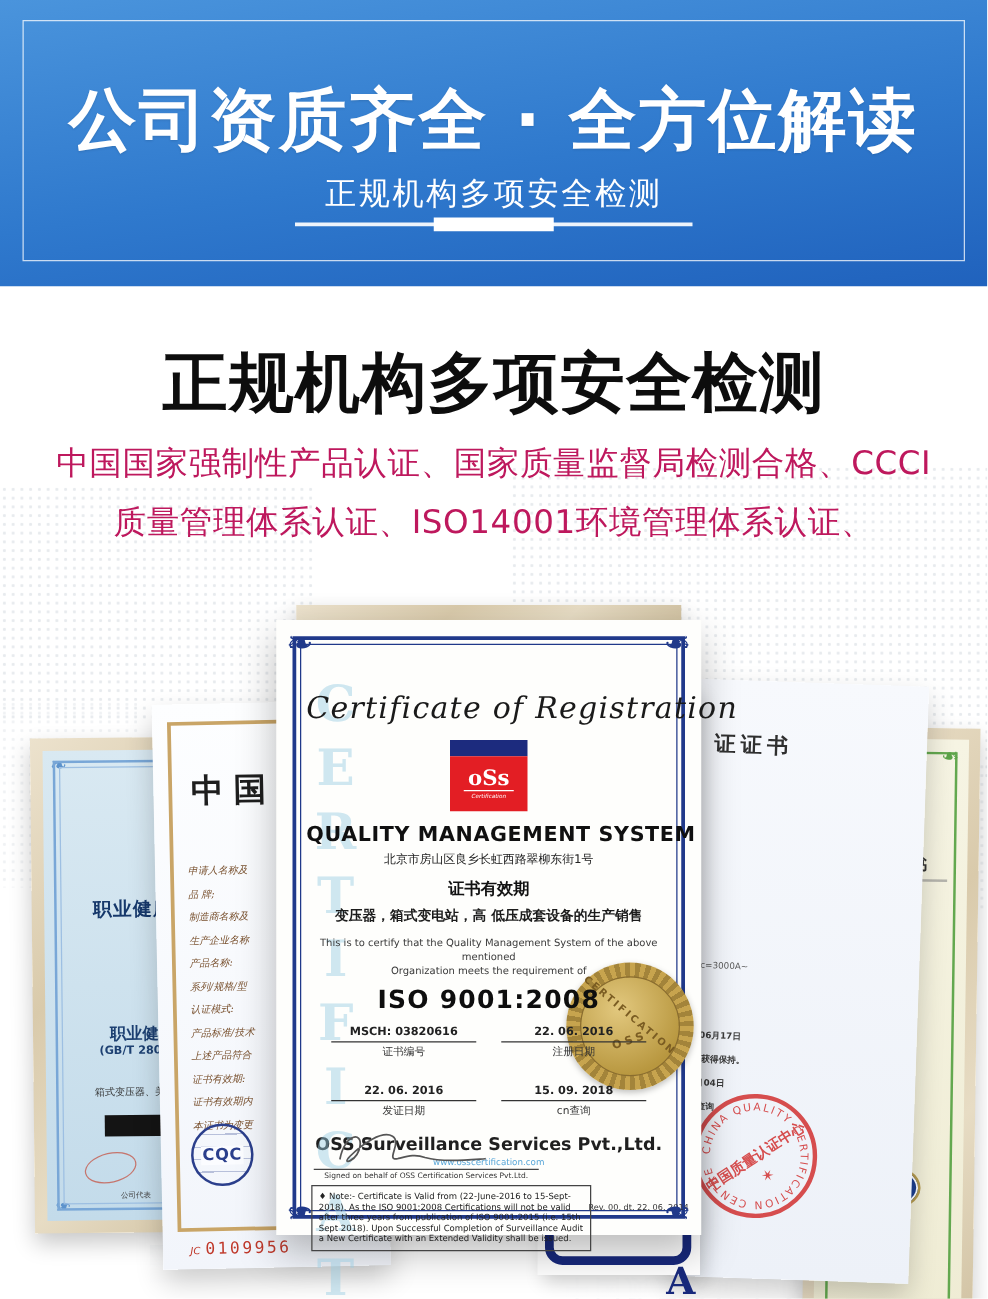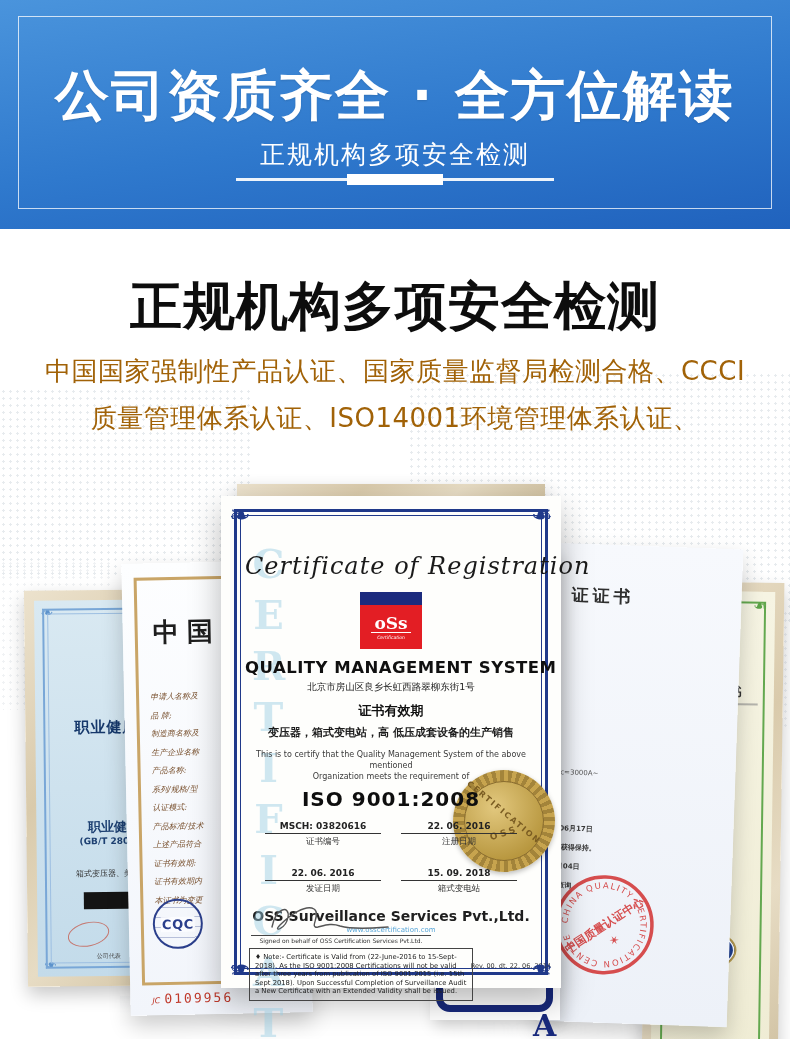--- a/index.html
+++ b/index.html
@@ -25,21 +25,21 @@
   .banner-sub{position:absolute;left:0;top:138px;width:100%;text-align:center;
               color:#fff;font-size:25px;letter-spacing:2px;}
   .banner-divider{position:absolute;left:50%;top:174px;width:318px;height:12px;transform:translateX(-50%);}
   .banner-divider::before{content:"";position:absolute;left:0;top:4px;width:100%;height:3px;background:rgba(255,255,255,.92);}
   .banner-divider::after{content:"";position:absolute;left:50%;top:0;width:96px;height:11px;transform:translateX(-50%);background:#fff;}
 
   
   .intro-heading{position:absolute;left:0;top:272px;width:100%;text-align:center;z-index:2;
                  font-size:52px;font-weight:bold;color:#0d0d0d;letter-spacing:1px;white-space:nowrap;}
   .intro-desc{position:absolute;left:39px;top:348px;width:712px;z-index:2;text-align:center;
-              font-size:26px;line-height:47px;color:#a16207;letter-spacing:.5px;}
+              font-size:26px;line-height:47px;color:#be185d;letter-spacing:.5px;}
 
   
   .collage{position:absolute;left:0;top:430px;width:790px;height:609px;}
 
   .wood{background:linear-gradient(135deg,#ece2cd 0%,#d9caab 40%,#e7dcc4 70%,#cfc0a0 100%);
         box-shadow:0 8px 18px rgba(0,0,0,.22);}
 
   
   .cert-occ{position:absolute;left:26px;top:160px;width:142px;height:376px;z-index:3;padding:10px;transform:rotate(-.6deg);}
   .occ-paper{position:relative;width:100%;height:100%;background:linear-gradient(180deg,#d9e9f2,#c3dbea);overflow:hidden;}
@@ -335,21 +335,21 @@
           <div class="field">
             <div class="val">22. 06. 2016</div>
             <div class="lab">注册日期</div>
           </div>
           <div class="field">
             <div class="val">22. 06. 2016</div>
             <div class="lab">发证日期</div>
           </div>
           <div class="field">
             <div class="val">15. 09. 2018</div>
-            <div class="lab">箱式变电站</div>
+            <div class="lab">cn查询</div>
           </div>
         </div>
 
         <div class="sig-block">
           <svg width="150" height="36" viewBox="0 0 150 36">
             <path d="M6,28 C10,8 24,6 22,18 C20,30 6,34 14,26 C24,16 40,5 48,10 C56,15 42,30 52,28 C60,26 66,24 74,27 C88,31 108,29 122,28" fill="none" stroke="#555" stroke-width="1.4" stroke-linecap="round"></path>
           </svg>
           <div class="sig-caption">Signed on behalf of OSS Certification Services Pvt.Ltd.</div>
         </div>
 

